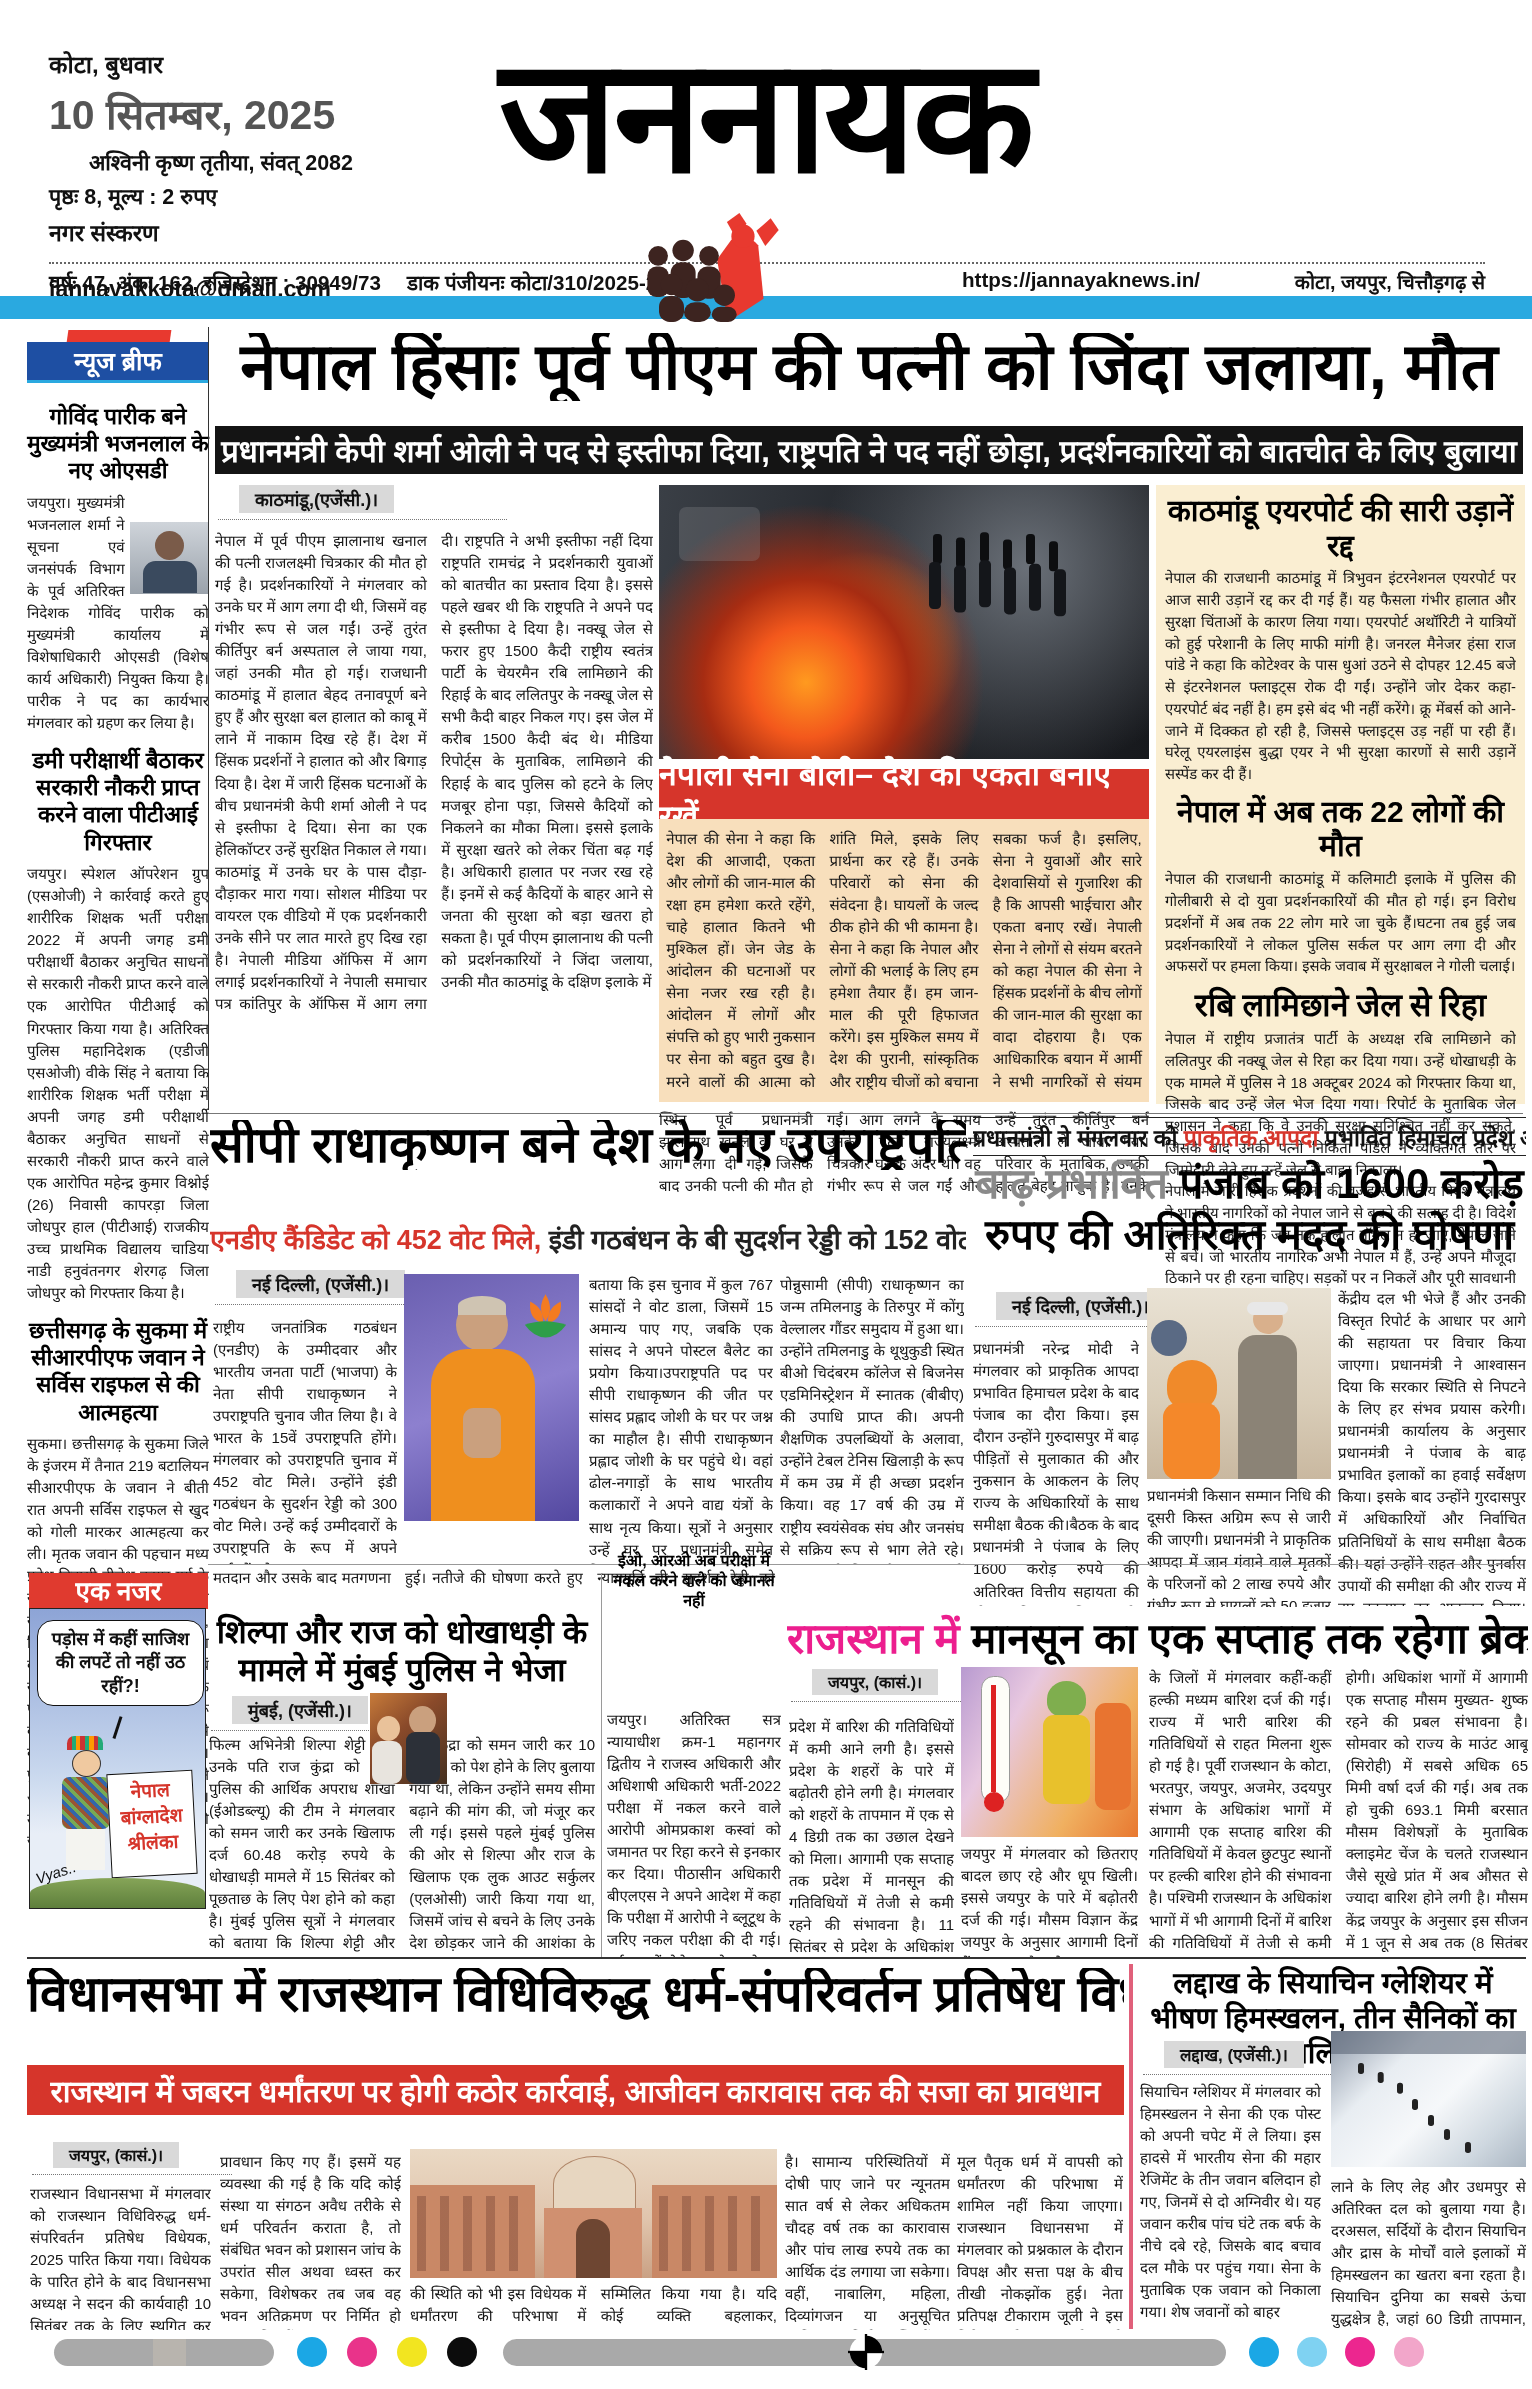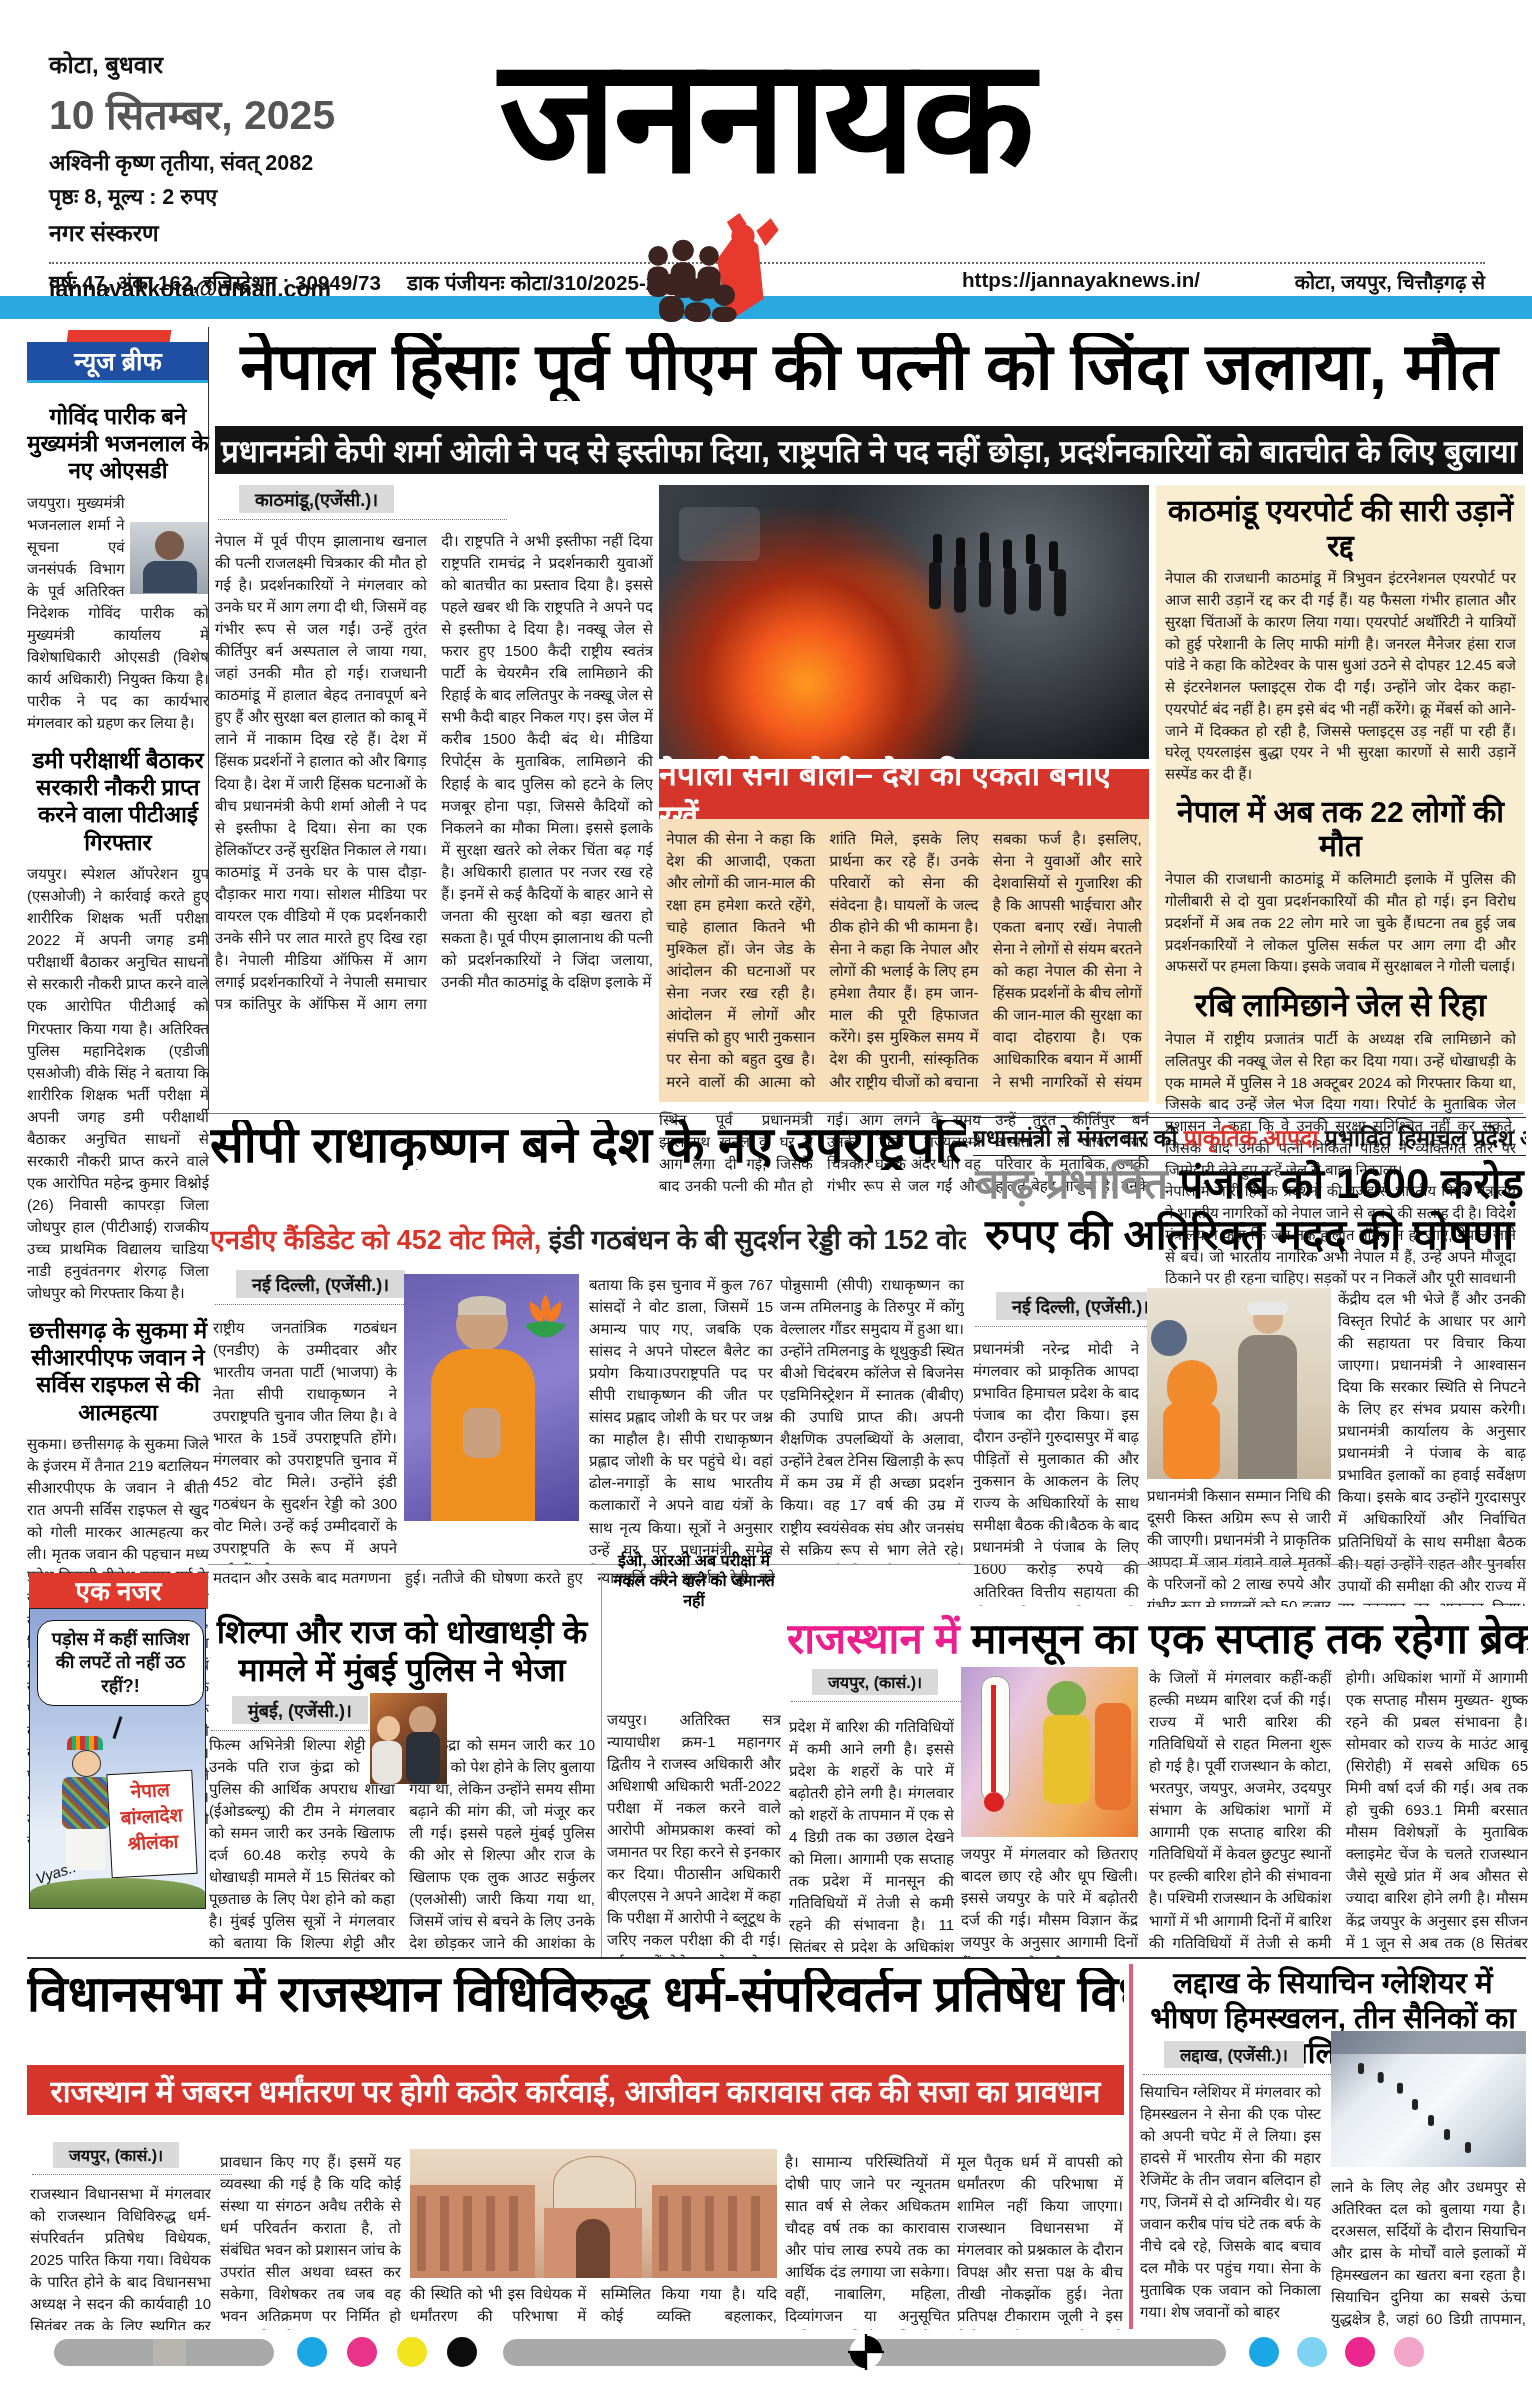--- a/index.html
+++ b/index.html
@@ -26,21 +26,21 @@
   .dot{border-radius:50%;width:30px;height:30px;position:absolute;top:0;}
 </style>
 </head>
 <body>
 
 <div class="page">
 
   <div class="abs" style="left:49px;top:47px;width:304px;">
     <div class="b" style="font-size:24px;">कोटा, बुधवार</div>
     <div class="b" style="font-size:41px;color:#555;margin-top:5.4px;">10 सितम्बर, 2025</div>
-    <div class="b" style="font-size:21.5px;margin-top:5.4px;">अश्विनी कृष्ण तृतीया, संवत् 2082</div>
+    <div class="b" style="font-size:21.5px;margin-top:5.4px;text-align:right;">अश्विनी कृष्ण तृतीया, संवत् 2082</div>
     <div class="b" style="font-size:21.5px;margin-top:5.4px;">पृष्ठः 8, मूल्य : 2 रुपए</div>
     <div class="b" style="font-size:23px;margin-top:5.4px;">नगर संस्करण</div>
     <div class="b" style="font-size:23px;margin-top:28px;">jannayakkota@gmail.com</div>
   </div>
 
   <div class="abs ctr" style="left:340px;top:25px;width:850px;font-size:159px;font-weight:900;line-height:1.15;color:#000;letter-spacing:-3.6px;white-space:nowrap;">जननायक</div>
 
   <div class="abs" style="left:642px;top:213px;width:143px;height:109px;z-index:5;">
     <svg width="143" height="109" viewBox="0 0 160 122">
       <path d="M95 10 l14 -10 8 12 -12 16 z" fill="#e8392f"></path>

